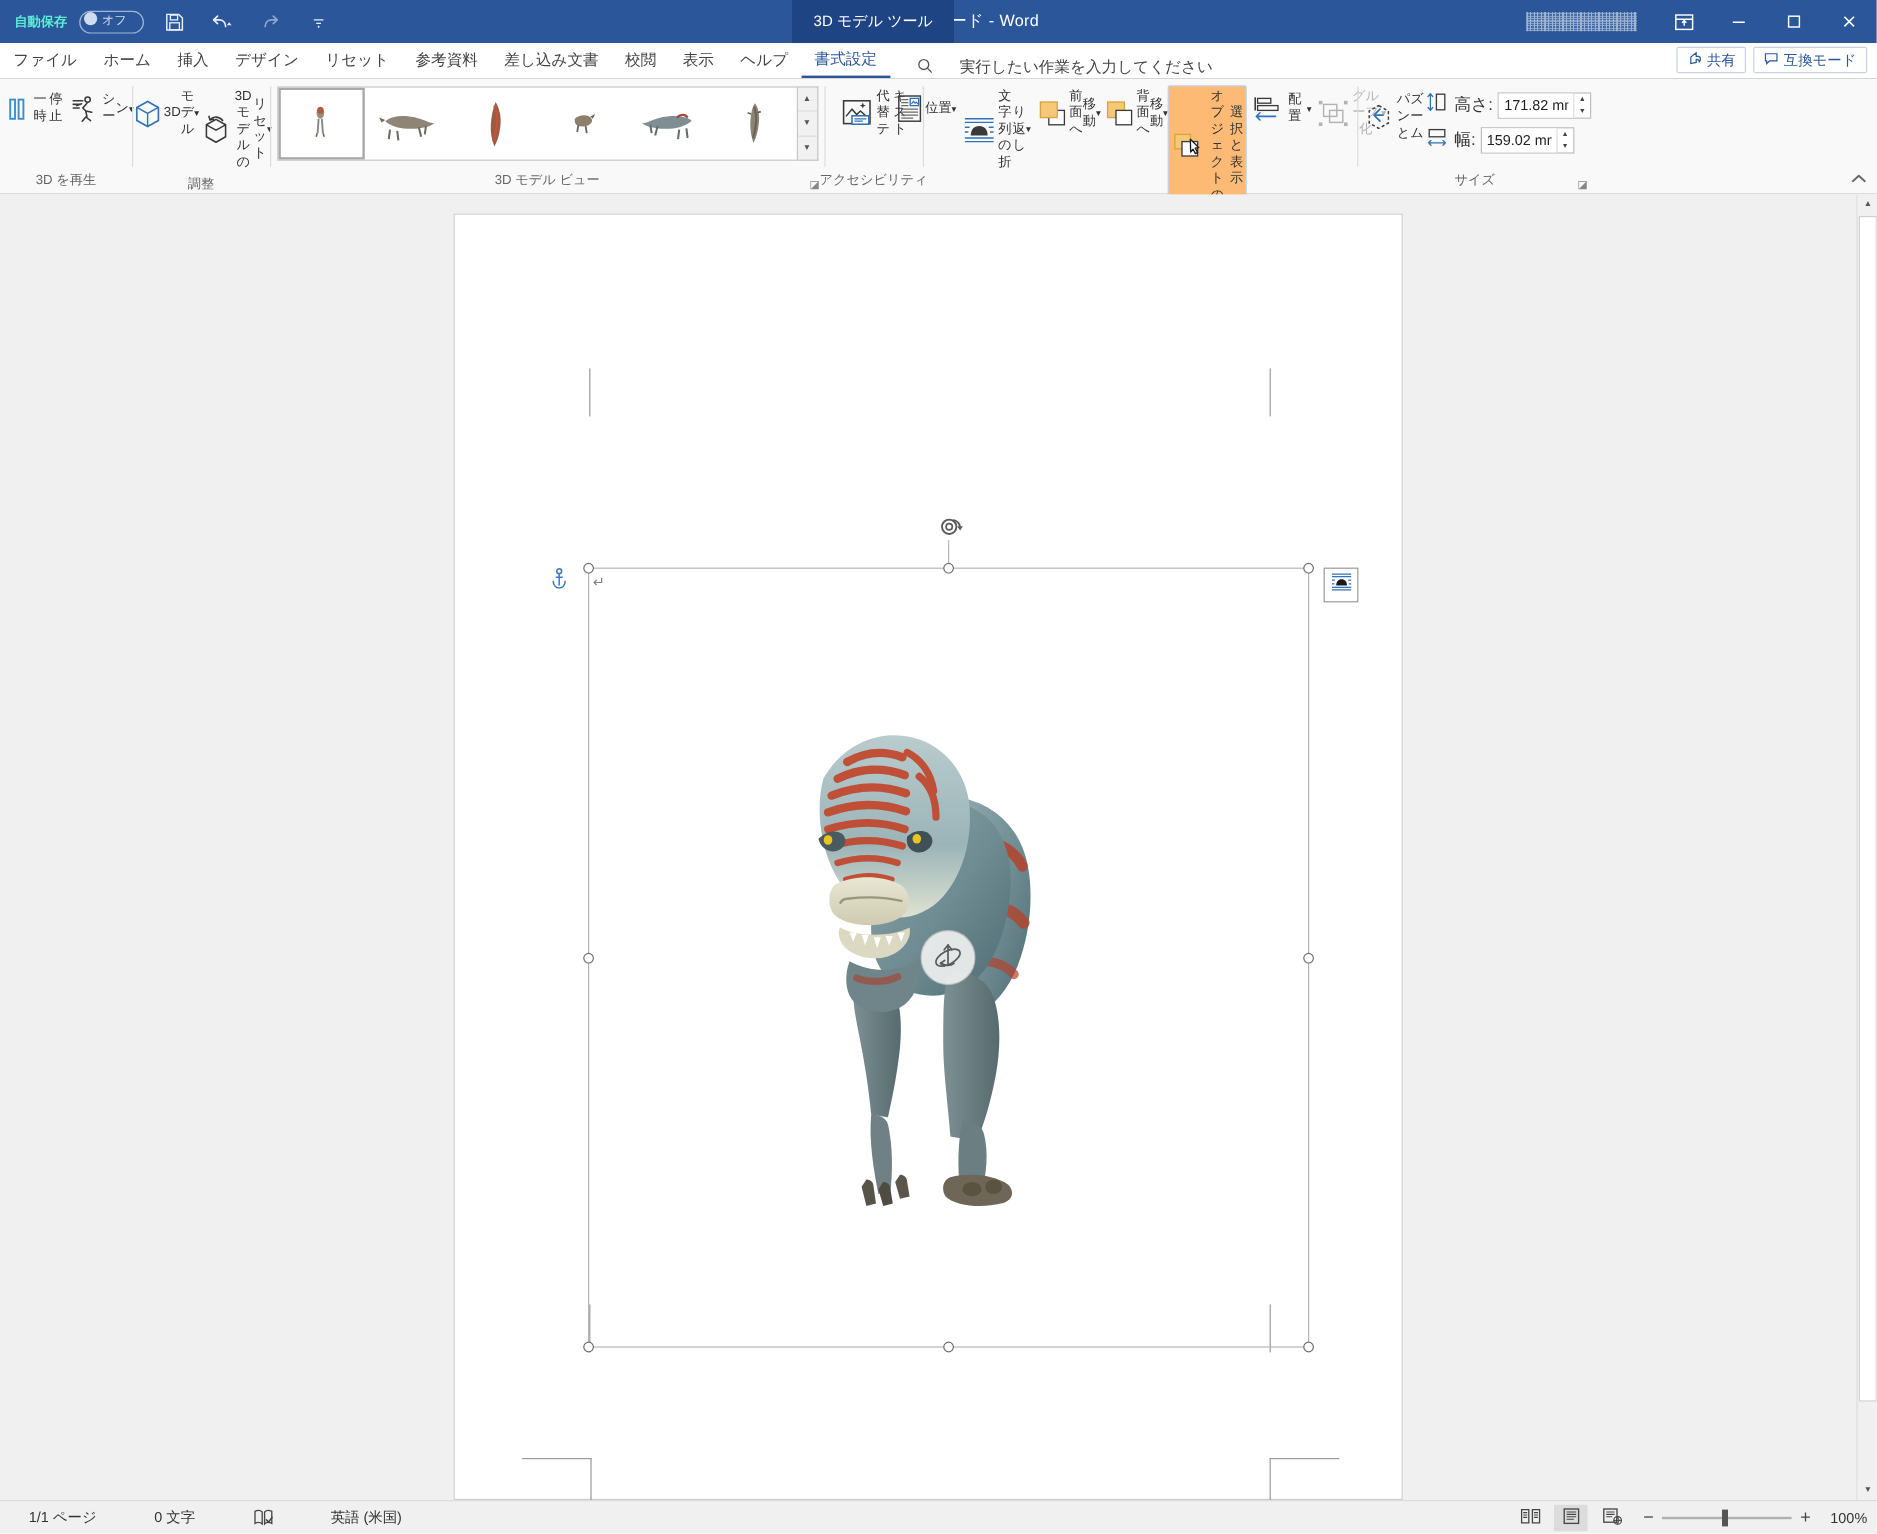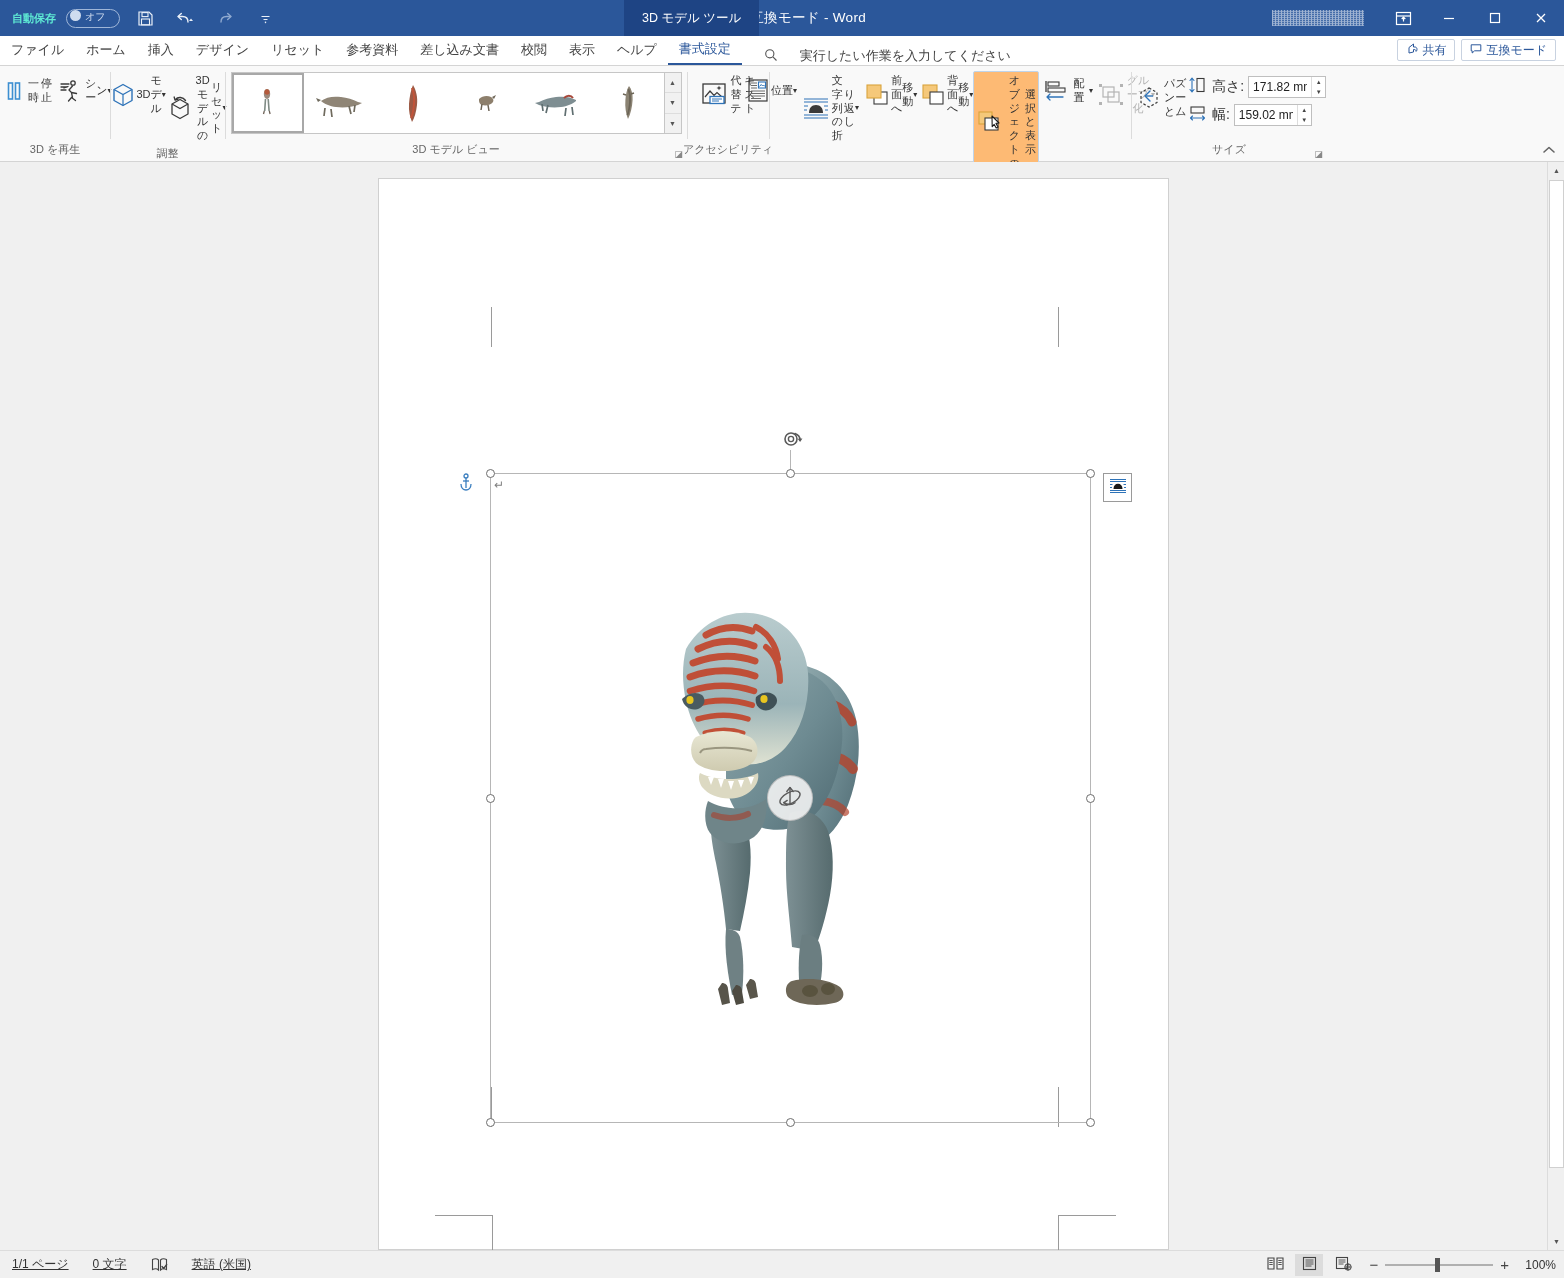--- a/index.html
+++ b/index.html
@@ -34,21 +34,21 @@
     width: 30px; height: 26px; display: flex; align-items: center;
     justify-content: center; color: #eaf0f9; font-size: 16px;
   }
   .tb-icon svg { display: block; }
   .tb-title {
     position: absolute; left: 0; right: 0; text-align: center;
     font-size: 13.5px; pointer-events: none;
   }
   .tb-title span { letter-spacing: .3px; }
   .ctx-tab {
-    position: absolute; left: 624px; top: 0; height: 36px;
+    position: absolute; left: 660px; top: 0; height: 36px;
     background: #1e4484; color: #ffffff; font-size: 12.5px;
     display: flex; align-items: center; padding: 0 18px;
   }
   .tb-right {
     position: absolute; right: 0; top: 0; height: 36px;
     display: flex; align-items: center;
   }
   .user-blur {
     width: 92px; height: 16px; margin-right: 16px; opacity: .55;
     background:
@@ -223,21 +223,21 @@
     position: absolute; left: 1px; top: 18px; width: 15px; height: 988px;
     background: #ffffff; border: 1px solid #d0d0d0;
   }
 
   
   .statusbar {
     height: 28px; background: #f0f0f0; border-top: 1px solid #dcdcdc;
     display: flex; align-items: center; font-size: 12px; color: #333333;
     position: relative;
   }
-  .sb-item { padding: 0 12px; display: flex; align-items: center; gap: 5px; white-space: nowrap; text-decoration: underline; }
+  .sb-item { padding: 0 24px; display: flex; align-items: center; gap: 5px; white-space: nowrap; }
   .sb-right { position: absolute; right: 8px; display: flex; align-items: center; gap: 6px; }
   .view-btn {
     width: 28px; height: 22px; display: flex; align-items: center;
     justify-content: center; color: #444444;
   }
   .view-btn.active { background: #dcdcdc; }
   .zoom-slider { display: flex; align-items: center; gap: 7px; margin-left: 6px; }
   .zs-track { position: relative; width: 108px; height: 2px; background: #b0b0b0; }
   .zs-thumb {
     position: absolute; left: 50px; top: -6px; width: 5px; height: 14px; background: #555555;

